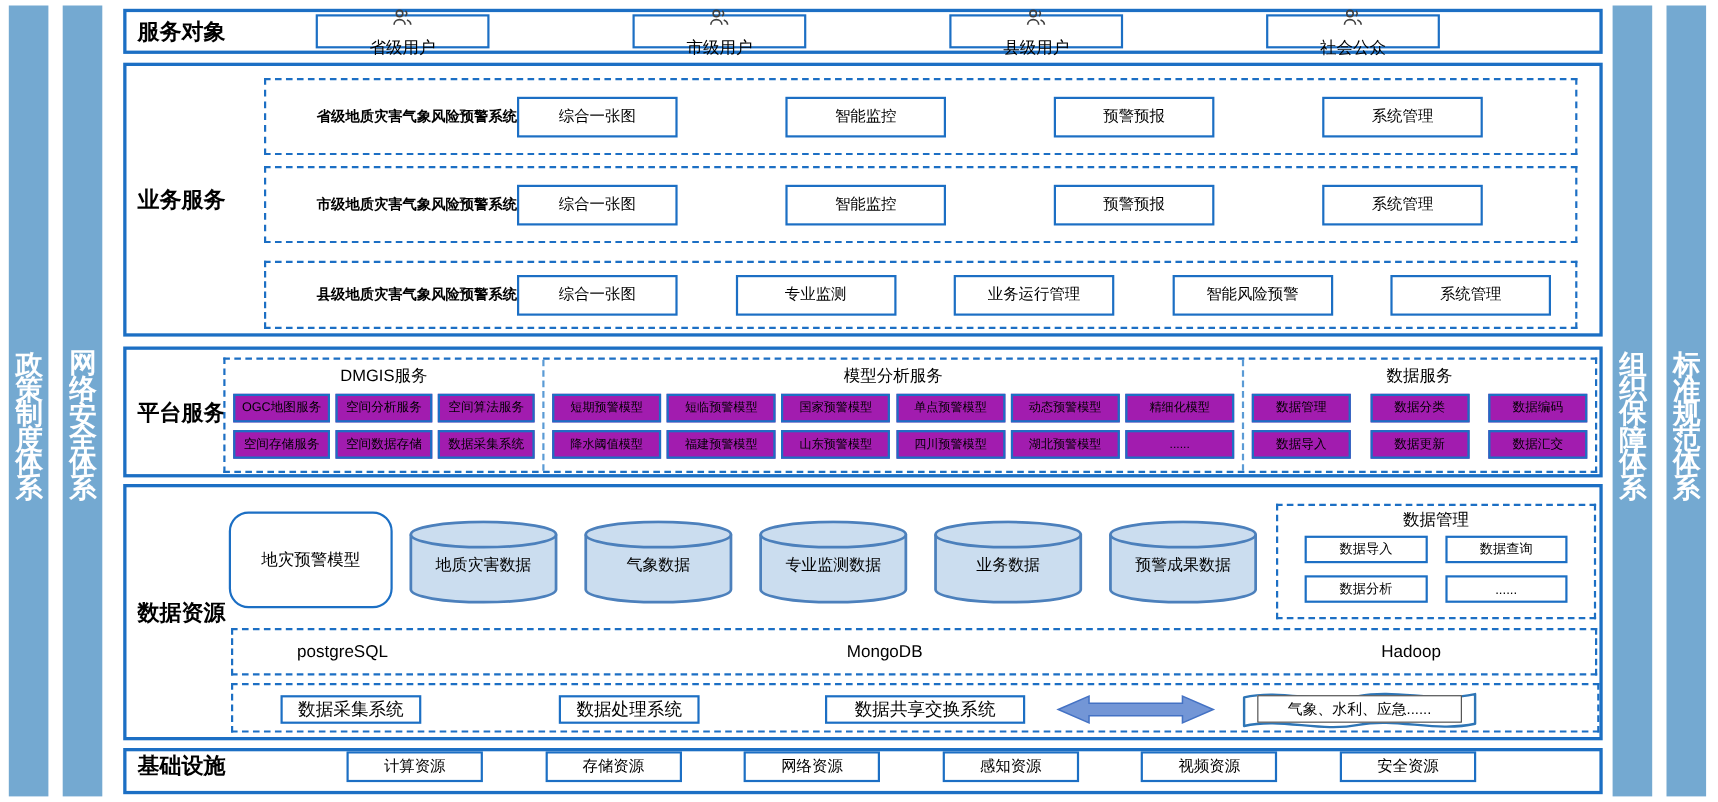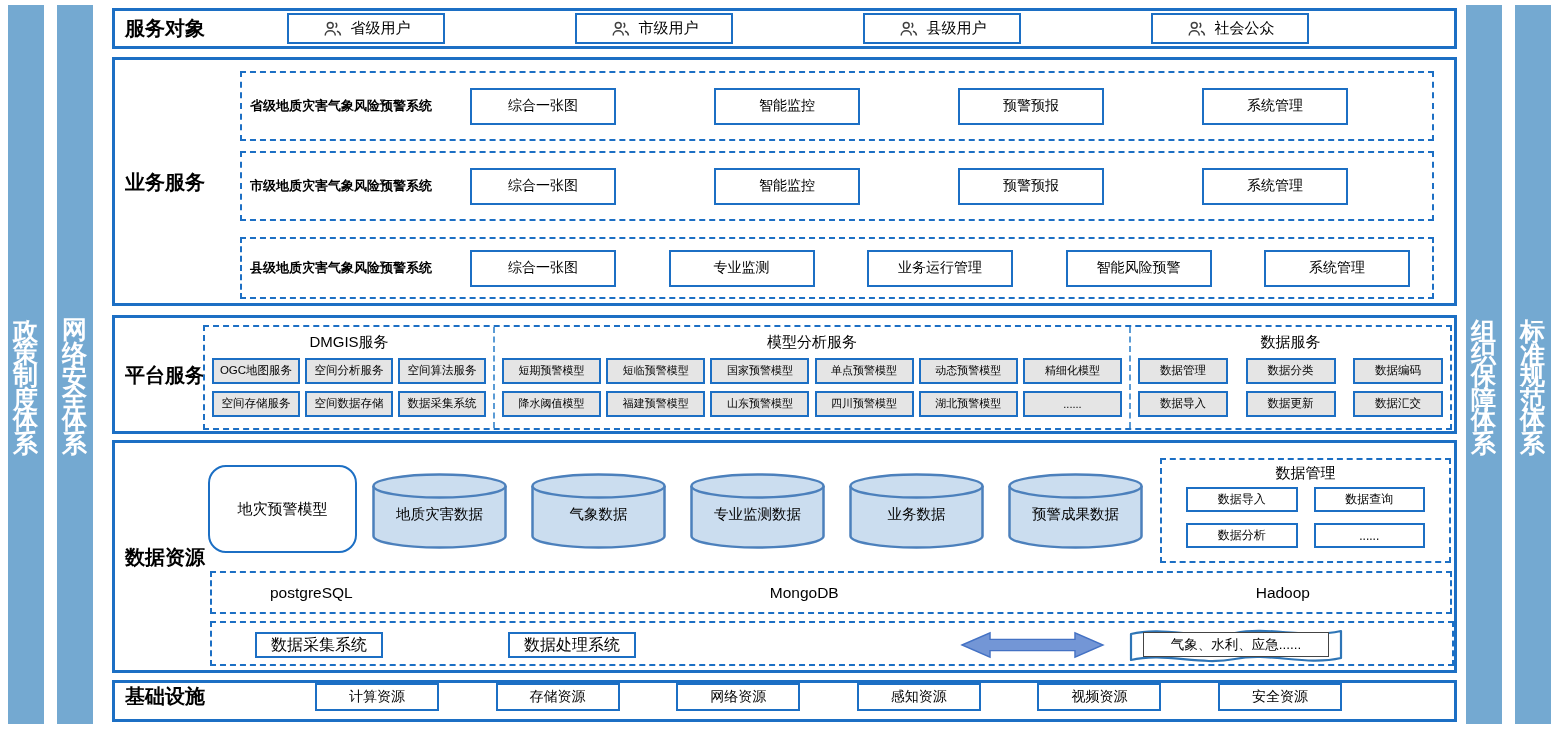--- a/index.html
+++ b/index.html
@@ -24,28 +24,28 @@
 
   
   .section{position:absolute;left:112px;width:1345px;border:3px solid var(--accent);background:#fff;}
   .sec-label{font-weight:bold;font-size:20px;white-space:nowrap;}
 
   
   .sec-targets{top:8px;height:41px;display:flex;align-items:center;}
   .sec-targets .sec-label{padding-left:10px;width:172px;}
   .targets-row{flex:1;display:flex;justify-content:space-between;padding-right:145px;}
   .target-box{display:flex;align-items:center;justify-content:center;gap:7px;
-        border:2px solid var(--accent);width:158px;height:31px;font-size:15px;}
+        border:2px solid var(--accent);width:158px;height:31px;font-size:15px;flex-direction:column;}
   .target-box svg{width:22px;height:22px;flex:0 0 auto;}
 
   
   .sec-business{top:57px;height:249px;}
   .sec-business .sec-label{position:absolute;left:10px;top:50%;transform:translateY(-50%);}
   .biz-row{position:absolute;left:125px;width:1194px;border:2px dashed var(--accent);
-        display:flex;align-items:center;}
+        display:flex;align-items:center;text-align:right;}
   .biz-row.r1{top:11px;height:70px;}
   .biz-row.r2{top:91px;height:70px;}
   .biz-row.r3{top:177px;height:62px;}
   .sys-name{width:228px;padding-left:8px;font-weight:bold;font-size:13px;}
   .mod-row{flex:1;display:flex;justify-content:space-between;align-items:center;}
   .r1 .mod-row,.r2 .mod-row{padding-right:84px;}
   .r3 .mod-row{padding-right:22px;}
   .mod-btn{width:146px;height:37px;border:2px solid var(--accent);background:#fff;
         display:flex;align-items:center;justify-content:center;font-size:14px;}
 
@@ -54,21 +54,21 @@
   .sec-platform .sec-label{position:absolute;left:10px;top:50%;transform:translateY(-50%);}
   .platform-box{position:absolute;left:88px;top:7px;width:1249px;height:105px;
         border:2px dashed var(--accent);display:flex;}
   .pgroup{display:flex;flex-direction:column;padding:3px 7px 8px;}
   .pgroup.g1{width:288px;}
   .pgroup.g2{width:638px;border-left:2px dashed var(--divider);border-right:2px dashed var(--divider);}
   .pgroup.g3{flex:1;}
   .pg-title{text-align:center;font-size:15px;height:24px;line-height:24px;}
   .pg-row{flex:1;display:flex;justify-content:space-between;align-items:center;}
   .pbtn{border:2px solid var(--accent);height:26px;display:flex;align-items:center;
-        justify-content:center;font-size:11.5px;background:#e5e5e5;}
+        justify-content:center;font-size:11.5px;background:#a21caf;}
   .g1 .pbtn{width:88px;}
   .g2 .pbtn{width:99px;font-size:11px;}
   .g3 .pbtn{width:90px;}
 
   
   .sec-data{top:440px;height:233px;}
   .sec-data .sec-label{position:absolute;left:10px;top:50%;transform:translateY(-50%);}
   .model-box{position:absolute;left:93px;top:22px;width:149px;height:88px;
         border:2.5px solid var(--accent);border-radius:18px;display:flex;
         align-items:center;justify-content:center;font-size:15px;}
@@ -307,20 +307,21 @@
 
     <div class="db-box">
       <span>postgreSQL</span>
       <span>MongoDB</span>
       <span>Hadoop</span>
     </div>
 
     <div class="ex-box">
       <div class="ex-btn ex1">数据采集系统</div>
       <div class="ex-btn ex2">数据处理系统</div>
+      <div class="ex-btn ex3">数据共享交换系统</div>
       <div class="arrow-wrap">
         <svg viewBox="0 0 155 30" width="155" height="28">
             <polygon points="2,15 32,2 32,9 123,9 123,2 153,15 123,28 123,21 32,21 32,28" fill="var(--arrow-fill)" stroke="var(--arrow-stroke)" stroke-width="1.5"></polygon>
           </svg>
       </div>
       <div class="tape">
         <svg viewBox="0 0 218 41">
             <path d="M4,9 C 38,1 72,15 108,8 C 142,1 178,14 214,6 L 214,33 C 178,41 142,27 108,34 C 72,41 38,27 4,35 Z" fill="#fff" stroke="#2E75B6" stroke-width="2.2" stroke-linejoin="round"></path>
           </svg>
         <div class="tape-label">气象、水利、应急......</div>

